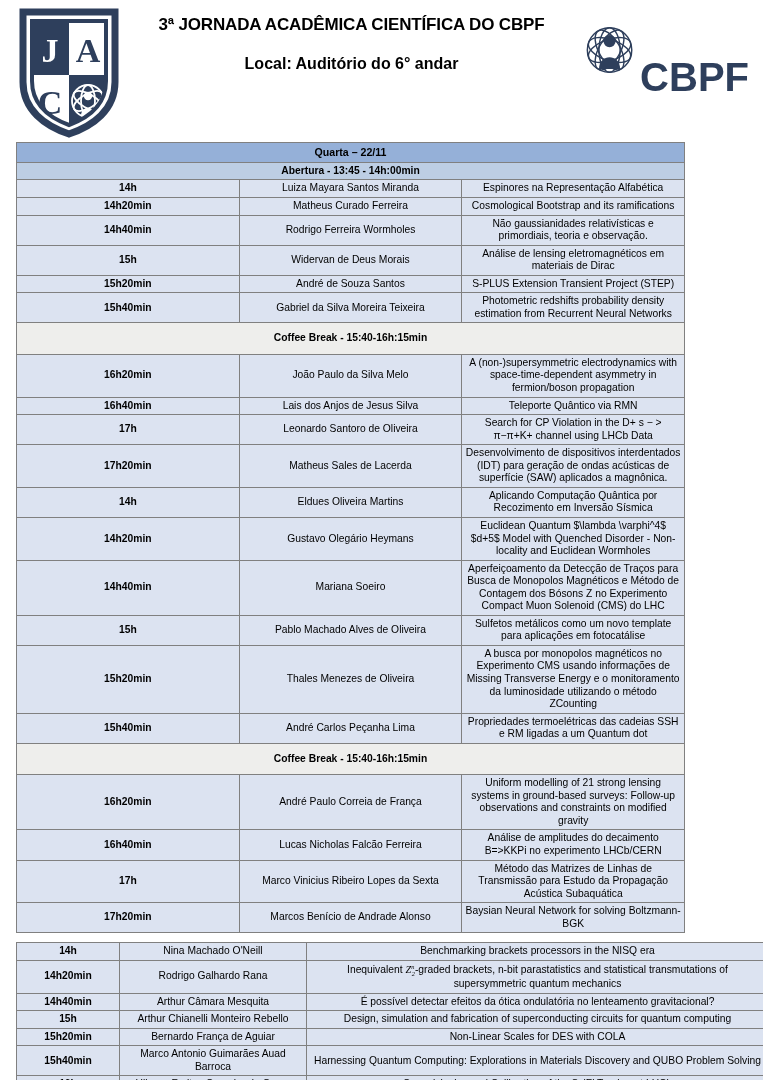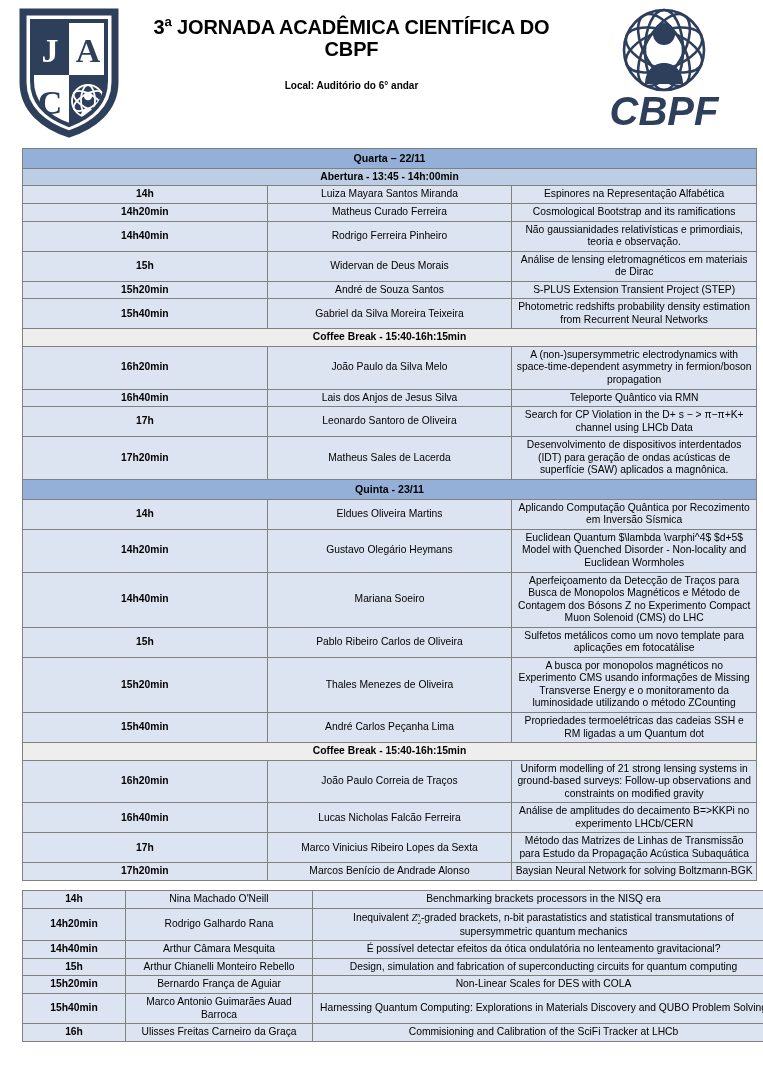--- a/index.html
+++ b/index.html
@@ -37,62 +37,60 @@
     align-items: flex-start;
     justify-content: center;
     padding-top: 2px;
   }
   .header-center {
     flex: 1 1 auto;
     text-align: center;
     padding-top: 12px;
   }
   .main-title {
-    font-size: 20px;
+    font-size: 17px;
     font-weight: bold;
     letter-spacing: -0.15px;
     color: #000;
     margin: 0 0 20px 0;
     line-height: 1.1;
   }
   .sub-title {
-    font-size: 10px;
+    font-size: 16px;
     font-weight: bold;
     color: #000;
     margin: 8px;
   }
   .logo-right {
     width: 170px;
     flex: 0 0 170px;
     display: flex;
-    flex-direction: column;
-    align-items: center;
+    align-items: flex-end;
     justify-content: flex-start;
-    font-style: italic;
   }
   .cbpf-word {
     font-size: 40px;
     font-weight: bold;
     color: #2e3f5c;
     letter-spacing: 0px;
     line-height: 0.95;
     margin-top: -4px;
     font-family: "Liberation Sans", sans-serif;
   }
 
   
   .tables {
     padding: 0 14px;
   }
   table.sched {
-    width: 735px;
+    width: 669px;
     border-collapse: collapse;
     table-layout: fixed;
     border: 1px solid #808080;
-    margin: 8px;
+    margin: 2px;
   }
   table.sched + table.sched {
     margin-top: 9px;
   }
   table.sched td {
     border: 1px solid #808080;
     padding: 2px 3px;
     font-size: 10.3px;
     line-height: 1.22;
     text-align: center;
@@ -113,21 +111,21 @@
   tr.section-header td {
     background: #bdcee4;
     font-weight: bold;
     font-size: 10.3px;
     padding: 2px 3px;
   }
   tr.break-row td {
     background: #eeeeec;
     font-weight: bold;
     font-size: 10.3px;
-    padding: 2px 3px;
+    padding: 9px 3px;
   }
 
   
   .mathz { font-family: "Liberation Serif", serif; font-style: italic; }
   .mathz sup, .mathz sub {
     font-size: 0.62em;
     font-style: italic;
   }
   .mathz sup { vertical-align: super; }
   .mathz sub { vertical-align: sub; margin-left: -0.42em; }
@@ -209,21 +207,21 @@
             <td class="col-name">Luiza Mayara Santos Miranda</td>
             <td class="col-title">Espinores na Representação Alfabética</td>
           </tr>
           <tr>
             <td class="col-time">14h20min</td>
             <td class="col-name">Matheus Curado Ferreira</td>
             <td class="col-title">Cosmological Bootstrap and its ramifications</td>
           </tr>
           <tr>
             <td class="col-time">14h40min</td>
-            <td class="col-name">Rodrigo Ferreira Pinheiro</td>
+            <td class="col-name">Rodrigo Ferreira Wormholes</td>
             <td class="col-title">Não gaussianidades relativísticas e primordiais, teoria e observação.</td>
           </tr>
           <tr>
             <td class="col-time">15h</td>
             <td class="col-name">Widervan de Deus Morais</td>
             <td class="col-title">Análise de lensing eletromagnéticos em materiais de Dirac</td>
           </tr>
           <tr>
             <td class="col-time">15h20min</td>
             <td class="col-name">André de Souza Santos</td>
@@ -250,59 +248,56 @@
           <tr>
             <td class="col-time">17h</td>
             <td class="col-name">Leonardo Santoro de Oliveira</td>
             <td class="col-title">Search for CP Violation in the D+ s − &gt; π−π+K+ channel using LHCb Data</td>
           </tr>
           <tr>
             <td class="col-time">17h20min</td>
             <td class="col-name">Matheus Sales de Lacerda</td>
             <td class="col-title">Desenvolvimento de dispositivos interdentados (IDT) para geração de ondas acústicas de superfície (SAW) aplicados a magnônica.</td>
           </tr>
-          <tr class="day-header">
-            <td class="" colspan="3">Quinta - 23/11</td>
-          </tr>
           <tr>
             <td class="col-time">14h</td>
             <td class="col-name">Eldues Oliveira Martins</td>
             <td class="col-title">Aplicando Computação Quântica por Recozimento em Inversão Sísmica</td>
           </tr>
           <tr>
             <td class="col-time">14h20min</td>
             <td class="col-name">Gustavo Olegário Heymans</td>
             <td class="col-title">Euclidean Quantum $\lambda \varphi^4$ $d+5$ Model with Quenched Disorder - Non-locality and Euclidean Wormholes</td>
           </tr>
           <tr>
             <td class="col-time">14h40min</td>
             <td class="col-name">Mariana Soeiro</td>
             <td class="col-title">Aperfeiçoamento da Detecção de Traços para Busca de Monopolos Magnéticos e Método de Contagem dos Bósons Z no Experimento Compact Muon Solenoid (CMS) do LHC</td>
           </tr>
           <tr>
             <td class="col-time">15h</td>
-            <td class="col-name">Pablo Ribeiro Carlos de Oliveira</td>
+            <td class="col-name">Pablo Machado Alves de Oliveira</td>
             <td class="col-title">Sulfetos metálicos como um novo template para aplicações em fotocatálise</td>
           </tr>
           <tr>
             <td class="col-time">15h20min</td>
             <td class="col-name">Thales Menezes de Oliveira</td>
             <td class="col-title">A busca por monopolos magnéticos no Experimento CMS usando informações de Missing Transverse Energy e o monitoramento da luminosidade utilizando o método ZCounting</td>
           </tr>
           <tr>
             <td class="col-time">15h40min</td>
             <td class="col-name">André Carlos Peçanha Lima</td>
             <td class="col-title">Propriedades termoelétricas das cadeias SSH e RM ligadas a um Quantum dot</td>
           </tr>
           <tr class="break-row">
             <td class="" colspan="3">Coffee Break - 15:40-16h:15min</td>
           </tr>
           <tr>
             <td class="col-time">16h20min</td>
-            <td class="col-name">João Paulo Correia de Traços</td>
+            <td class="col-name">André Paulo Correia de França</td>
             <td class="col-title">Uniform modelling of 21 strong lensing systems in ground-based surveys: Follow-up observations and constraints on modified gravity</td>
           </tr>
           <tr>
             <td class="col-time">16h40min</td>
             <td class="col-name">Lucas Nicholas Falcão Ferreira</td>
             <td class="col-title">Análise de amplitudes do decaimento B=&gt;KKPi no experimento LHCb/CERN</td>
           </tr>
           <tr>
             <td class="col-time">17h</td>
             <td class="col-name">Marco Vinicius Ribeiro Lopes da Sexta</td>

